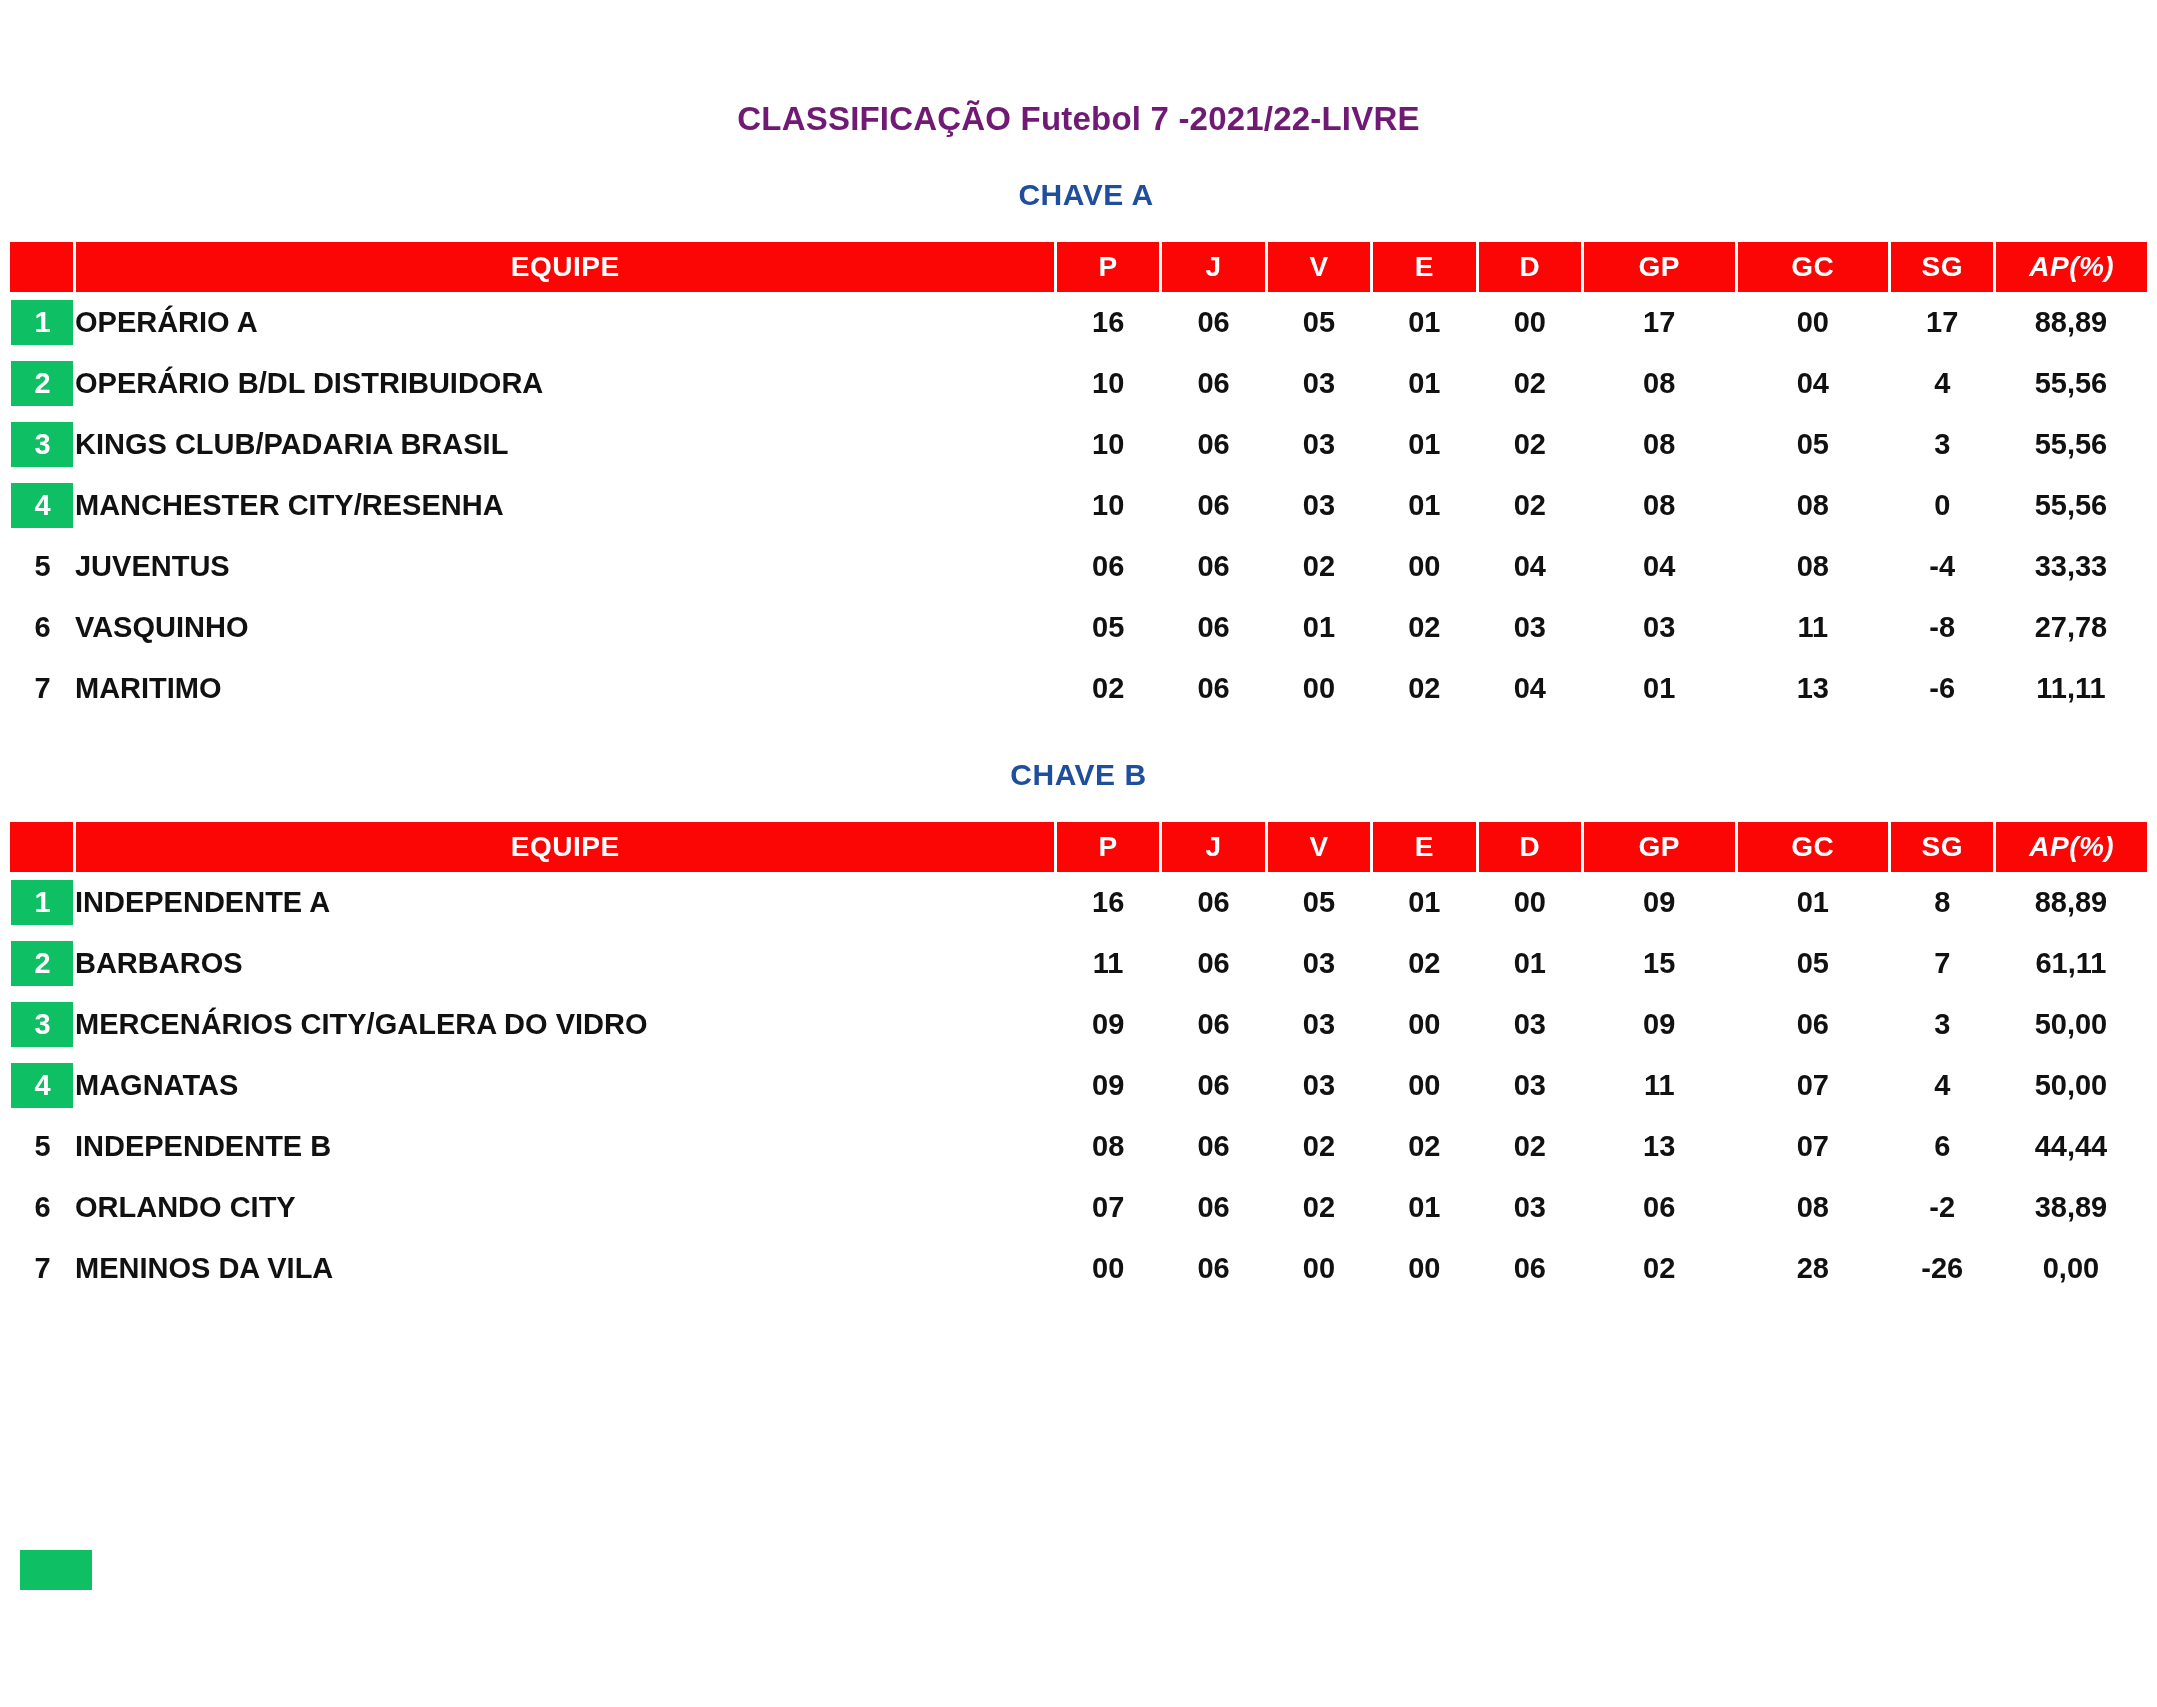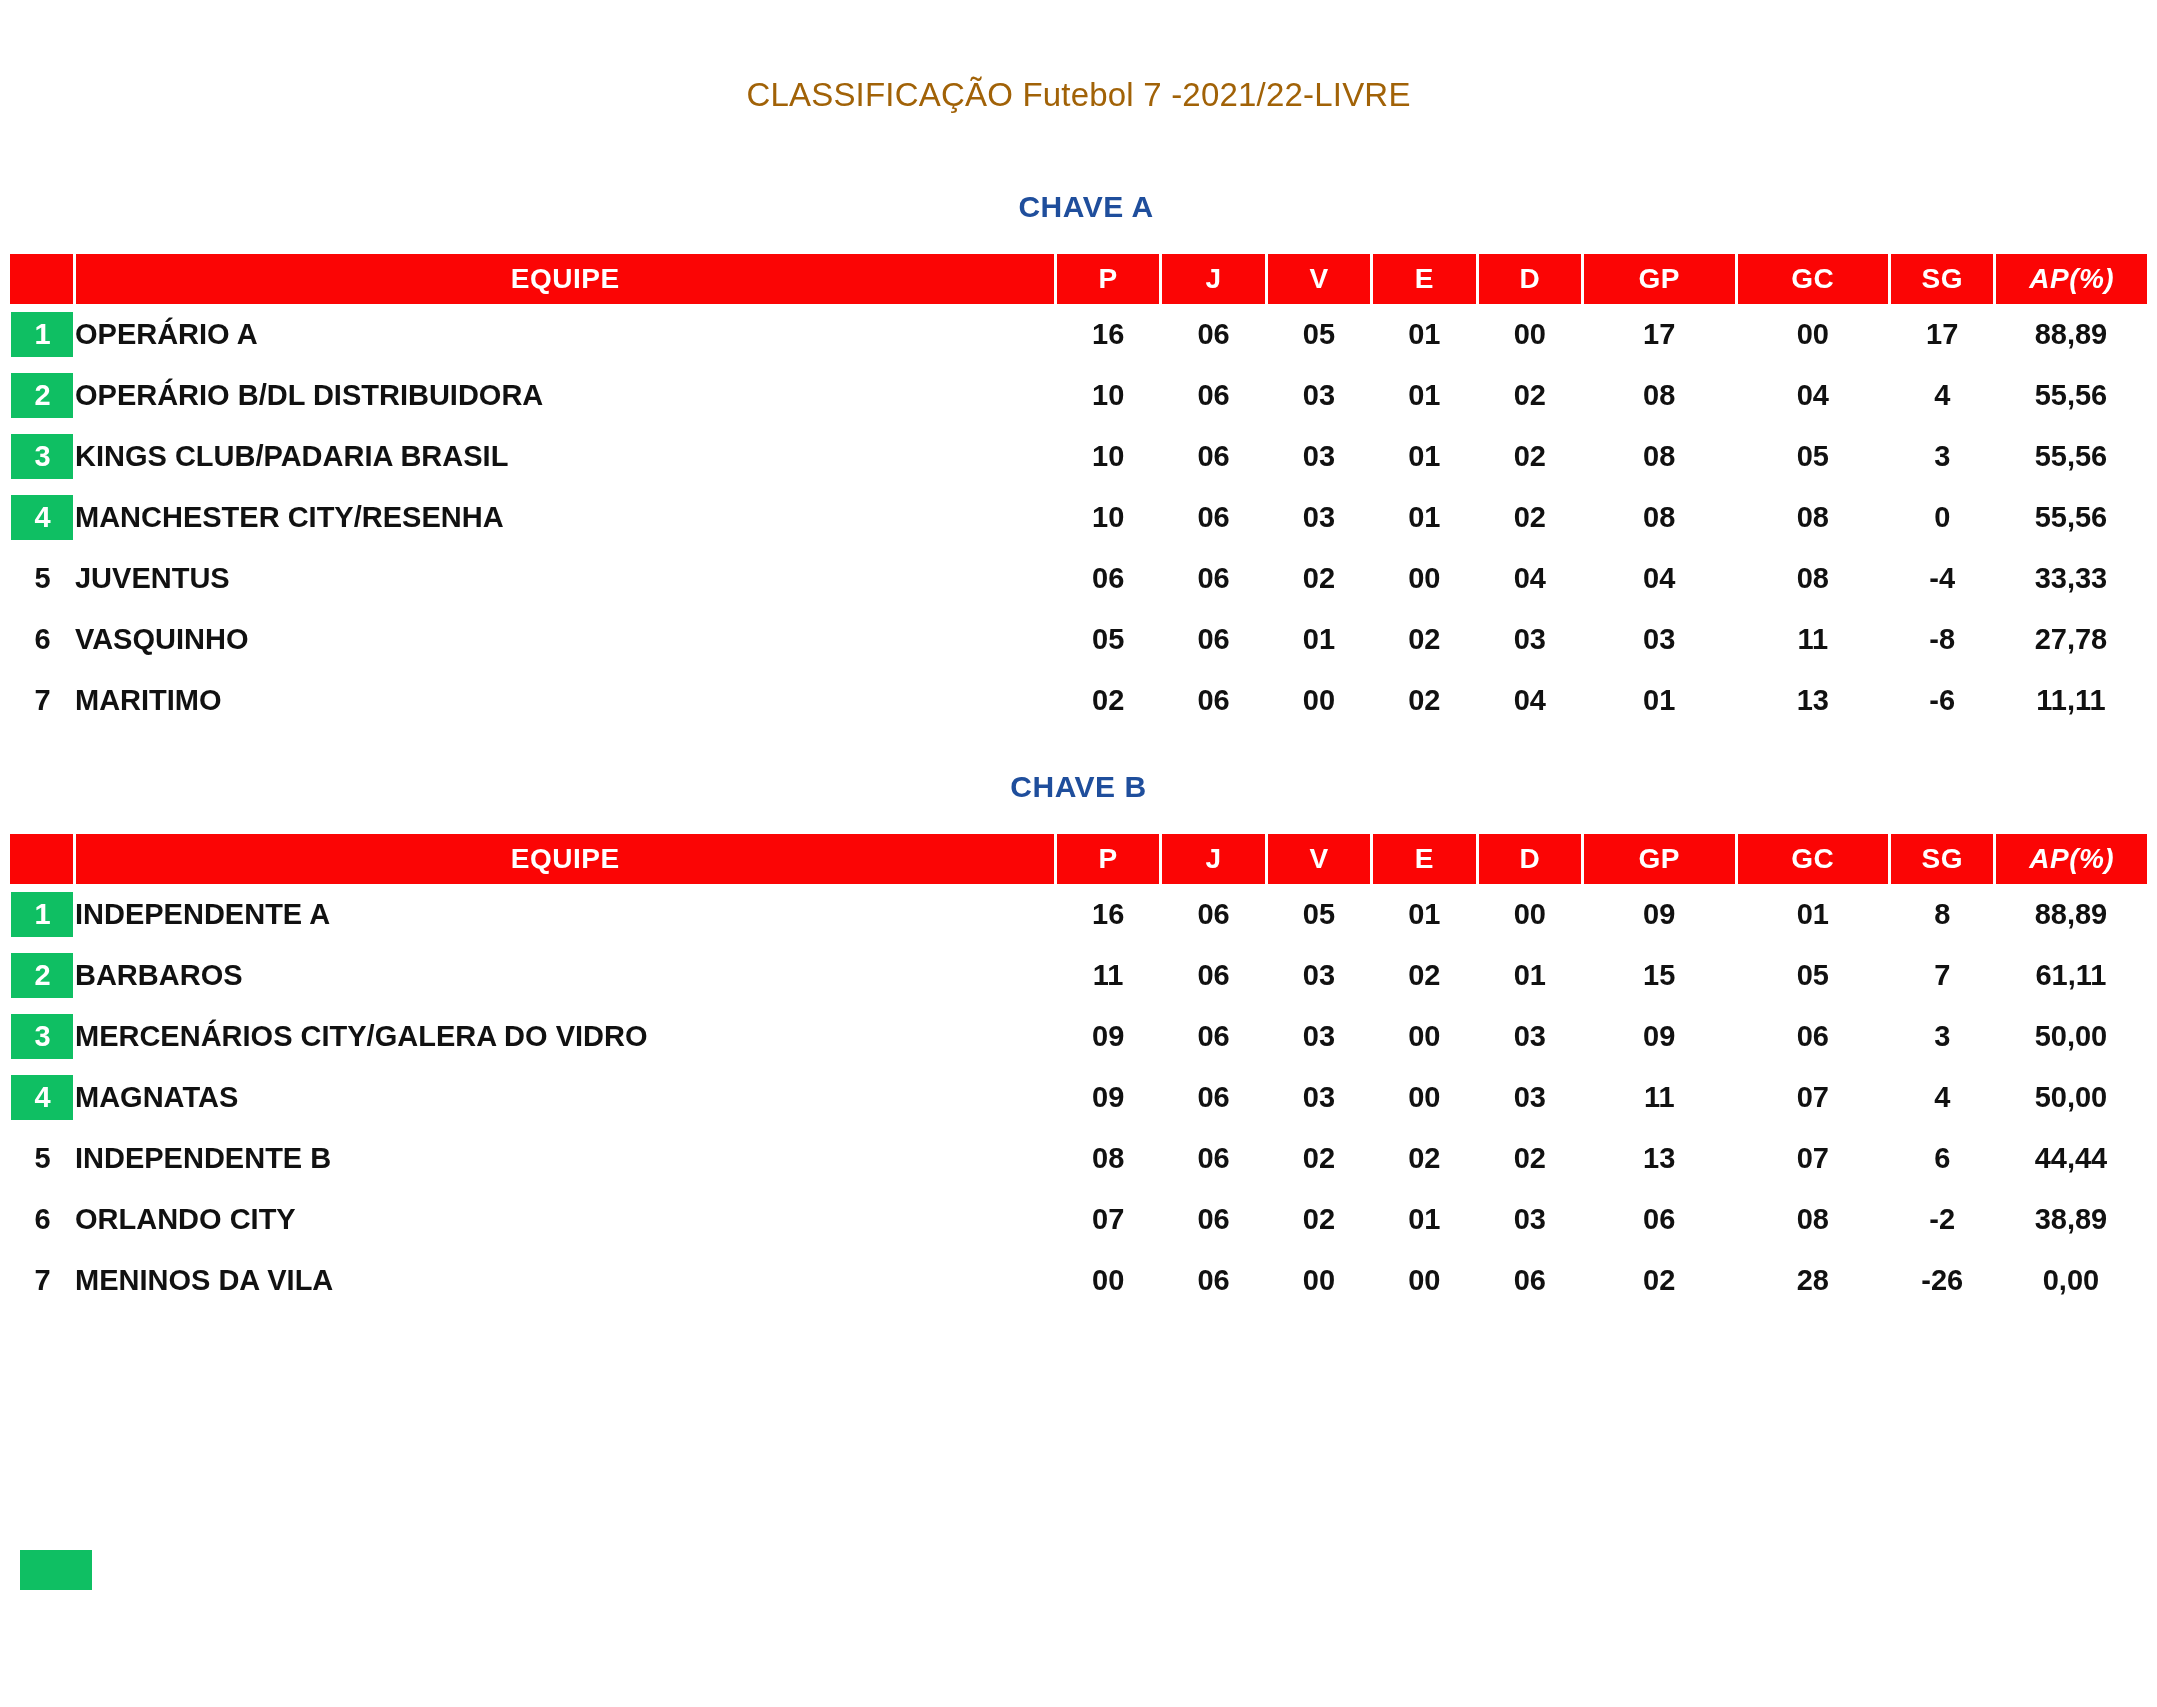--- a/index.html
+++ b/index.html
@@ -16,33 +16,33 @@
   }
   .page {
     position: relative;
     width: 2157px;
     height: 1707px;
     box-sizing: border-box;
   }
   .doc-title {
     text-align: center;
     font-size: 33px;
-    font-weight: normal;
-    color: #a16207;
-    padding-top: 76px;
+    font-weight: bold;
+    color: #701a75;
+    padding-top: 100px;
     letter-spacing: 0.2px;
   }
   .group-title {
     text-align: center;
     font-size: 30px;
     font-weight: bold;
     color: #1f4e9c;
     letter-spacing: 0.5px;
   }
-  .group-a-title { margin-top: 76px; padding-left: 15px; }
+  .group-a-title { margin-top: 40px; padding-left: 15px; }
   .group-b-title { margin-top: 39px; }
 
   table.standings {
     border-collapse: collapse;
     table-layout: fixed;
     width: 2137px;
     margin: 6px auto;
     margin-top: 30px;
   }
   table.standings td, table.standings th {

